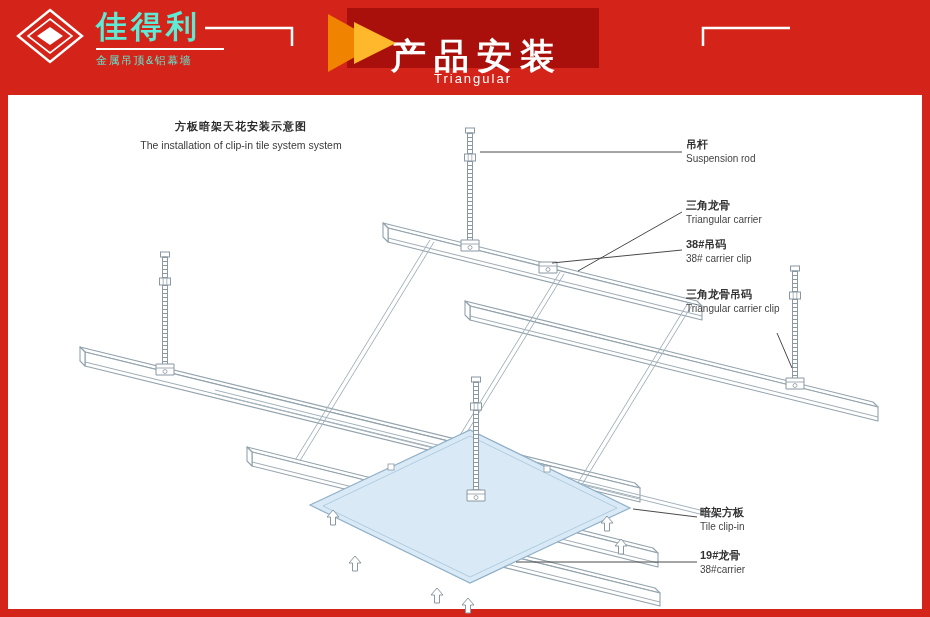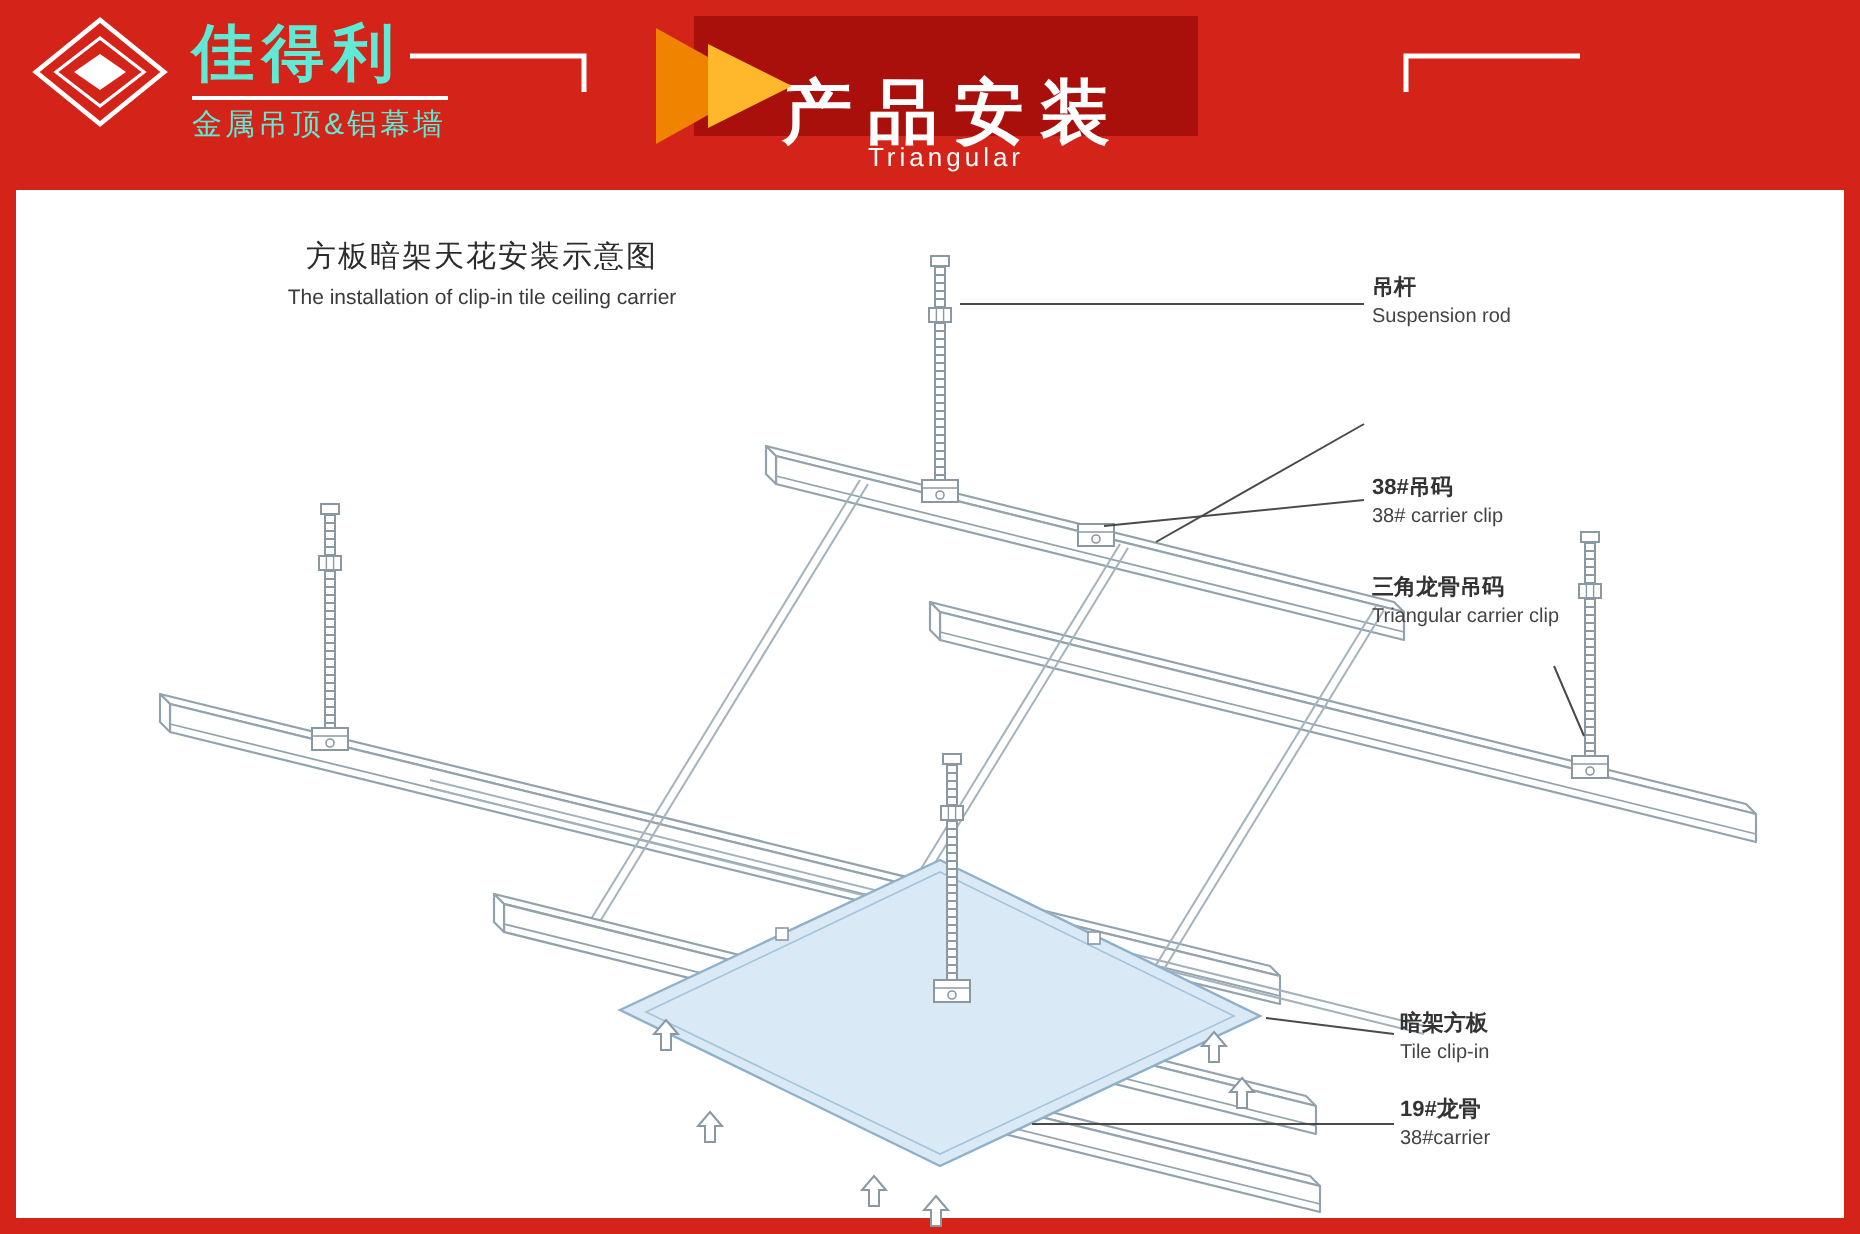--- a/index.html
+++ b/index.html
@@ -9,36 +9,36 @@
     background:#d42318;overflow:hidden;
     font-family:"Liberation Sans","DejaVu Sans",sans-serif;
   }
   
   .band{position:absolute;left:0;top:0;width:930px;height:95px;background:#d42318;z-index:3;}
   .logo{position:absolute;left:14px;top:8px;display:flex;align-items:flex-start;}
   .logo-mark{width:72px;height:58px;}
   .logo-text{margin-left:10px;color:#5eead4;}
   .brand{font-size:31px;font-weight:bold;letter-spacing:4px;line-height:1.25;}
   .brand-rule{width:128px;height:2px;background:#fff;margin:1px 0 3px 0;}
-  .tagline{font-size:15px;letter-spacing:1.5px;}
+  .tagline{font-size:11px;letter-spacing:1.5px;}
   .title-box{
     position:absolute;left:347px;top:8px;width:252px;height:60px;background:#a90f0b;
     display:flex;align-items:center;justify-content:center;
   }
   .title-box .title{color:#ffffff;font-size:35px;font-weight:bold;letter-spacing:8px;text-indent:8px;margin-top:36px;}
   .band-subtitle{
     position:absolute;left:347px;top:71px;width:252px;text-align:center;
     color:#fff;font-size:13px;letter-spacing:2px;
   }
   .band-deco{position:absolute;left:0;top:0;width:930px;height:95px;pointer-events:none;}
   
   .content{position:absolute;left:8px;top:95px;width:914px;height:514px;background:#ffffff;z-index:1;}
   .diagram-svg{position:absolute;left:0;top:0;width:930px;height:617px;z-index:2;pointer-events:none;}
   .heading{position:absolute;left:105px;top:119px;width:272px;text-align:center;z-index:4;color:#2b2b2b;}
-  .heading-cn{font-size:15px;font-weight:normal;letter-spacing:1px;}
+  .heading-cn{font-size:11px;font-weight:bold;letter-spacing:1px;}
   .heading-en{font-size:10.5px;margin-top:5px;color:#3a3a3a;}
   .callout{position:absolute;width:100px;z-index:4;color:#333;}
   .callout .cn{font-size:11px;font-weight:bold;line-height:1.15;margin-bottom:2px;white-space:nowrap;}
   .callout .en{font-size:10px;color:#444;line-height:1.2;}
   
   .beam polygon{fill:#fff;stroke:#93a3ad;stroke-width:1.1;stroke-linejoin:round;}
   .beam line{stroke:#93a3ad;stroke-width:0.9;}
   .runner line{stroke:#a3b3bd;stroke-width:1;}
   .leader{stroke:#4a4a4a;stroke-width:1;fill:none;}
 </style>
@@ -177,27 +177,31 @@
       <line class="leader" x1="578" y1="271" x2="682" y2="212"></line>
       <line class="leader" x1="552" y1="263" x2="682" y2="250"></line>
       <line class="leader" x1="777" y1="333" x2="792" y2="368"></line>
       <line class="leader" x1="633" y1="509" x2="697" y2="517"></line>
       <line class="leader" x1="516" y1="562" x2="697" y2="562"></line>
     </g>
   </svg>
 
   <div class="heading">
     <div class="heading-cn">方板暗架天花安装示意图</div>
-    <div class="heading-en">The installation of clip-in tile ceiling carrier</div>
+    <div class="heading-en">The installation of clip-in tile system system</div>
   </div>
 
   <div class="callout" style="left:686px;top:138px">
     <div class="cn">吊杆</div>
     <div class="en">Suspension rod</div>
   </div>
+  <div class="callout" style="left:686px;top:199px">
+    <div class="cn">三角龙骨</div>
+    <div class="en">Triangular carrier</div>
+  </div>
   <div class="callout" style="left:686px;top:238px">
     <div class="cn">38#吊码</div>
     <div class="en">38# carrier clip</div>
   </div>
   <div class="callout" style="left:686px;top:288px;width:95px">
     <div class="cn">三角龙骨吊码</div>
     <div class="en">Triangular carrier clip</div>
   </div>
   <div class="callout" style="left:700px;top:506px">
     <div class="cn">暗架方板</div>

